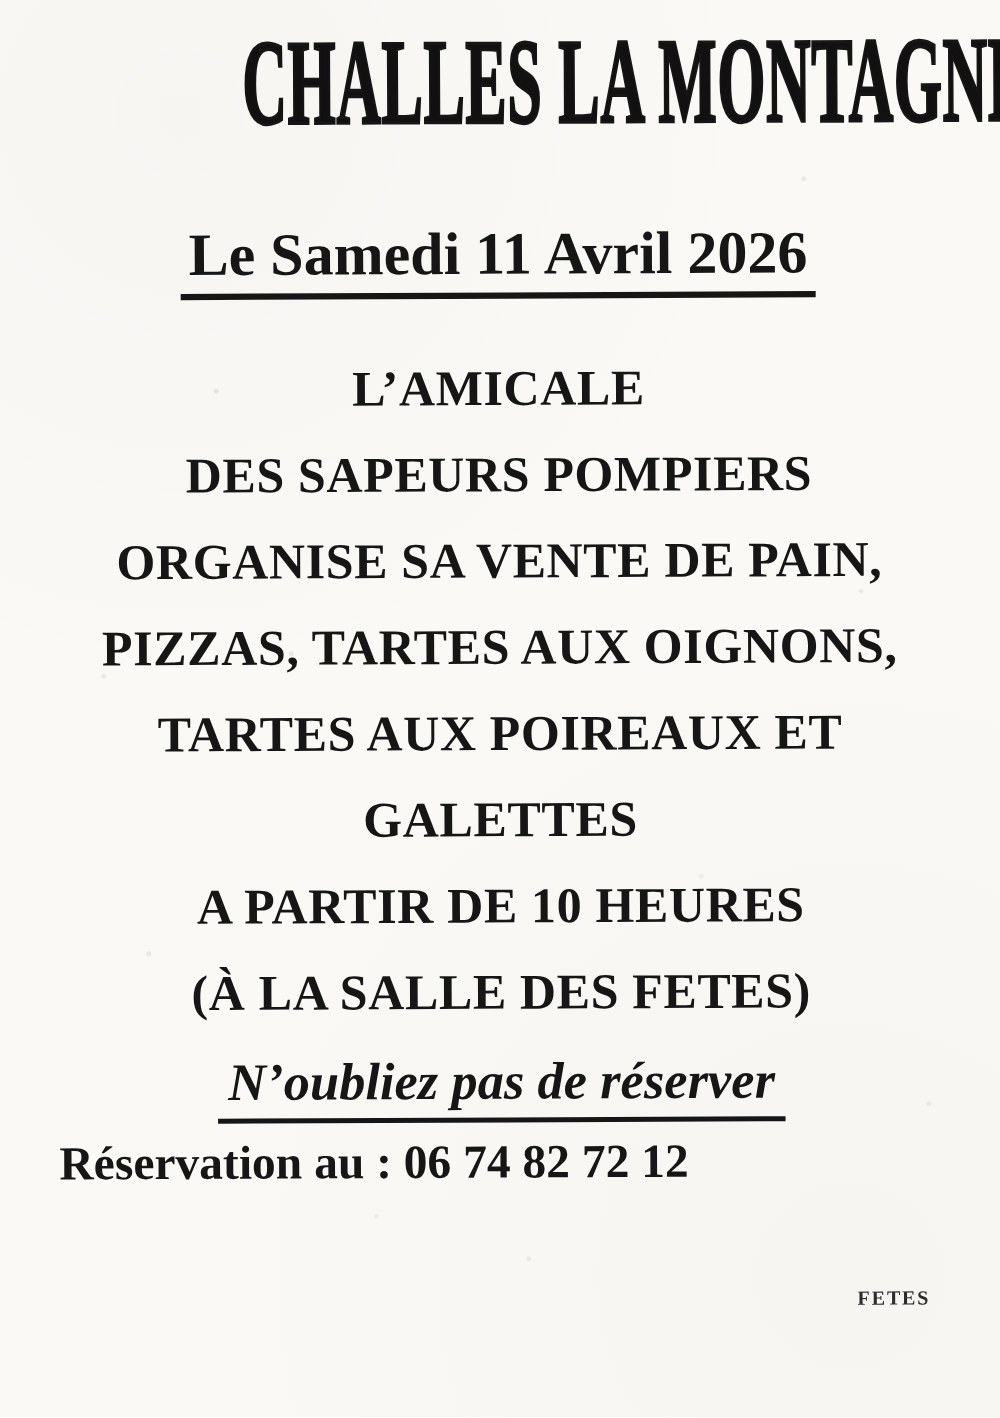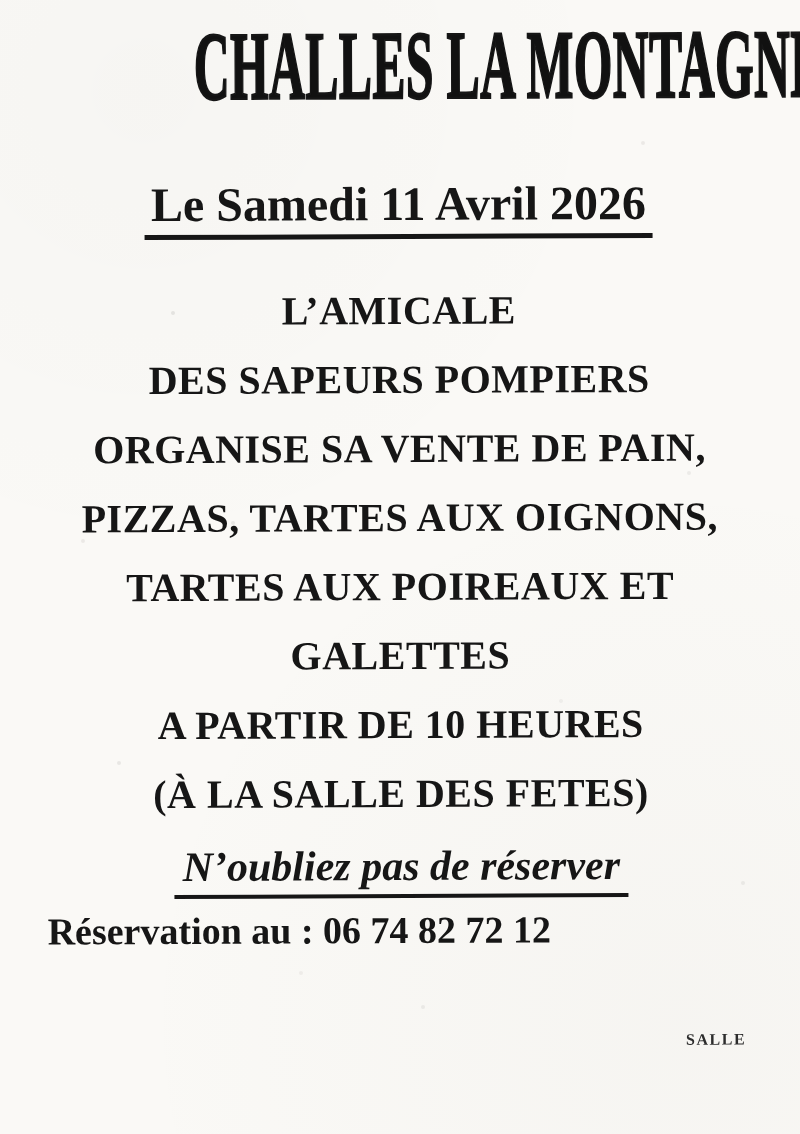--- a/index.html
+++ b/index.html
@@ -151,17 +151,17 @@
       <div class="body-line">A PARTIR DE 10 HEURES</div>
       <div class="body-line">(À LA SALLE DES FETES)</div>
     </div>
 
     <div class="reminder-row">
       <span class="reminder">N’oubliez pas de réserver</span>
     </div>
 
     <div class="reservation">Réservation au : 06 74 82 72 12</div>
 
-    <div class="ipns">SALLE</div>
+    <div class="ipns">FETES</div>
 
   </div>
   <div class="speckles"></div>
 </div>
 
 </body></html>

